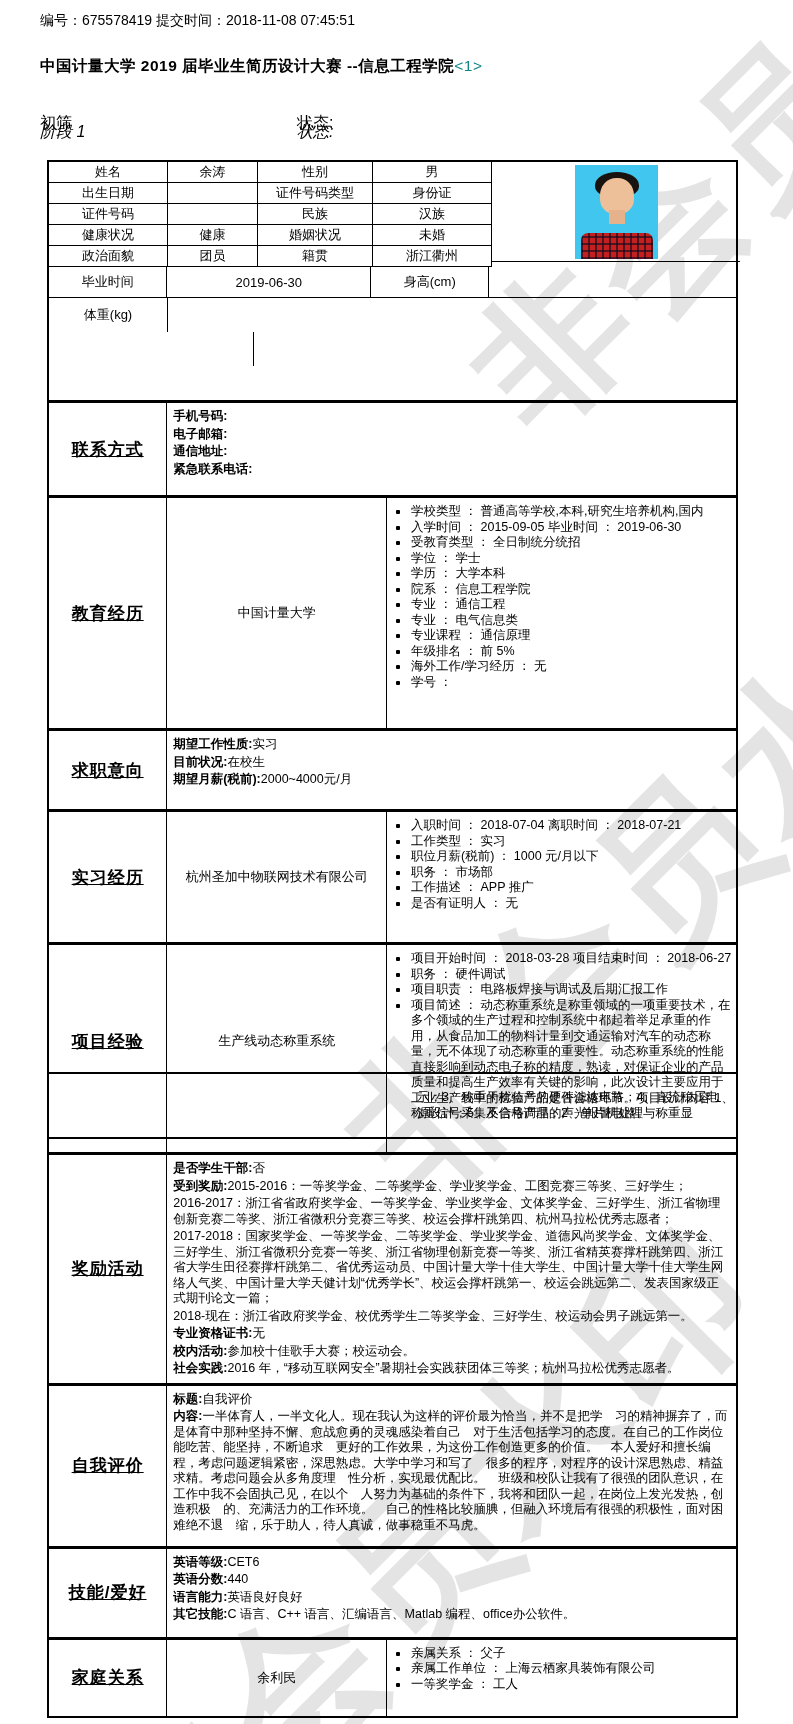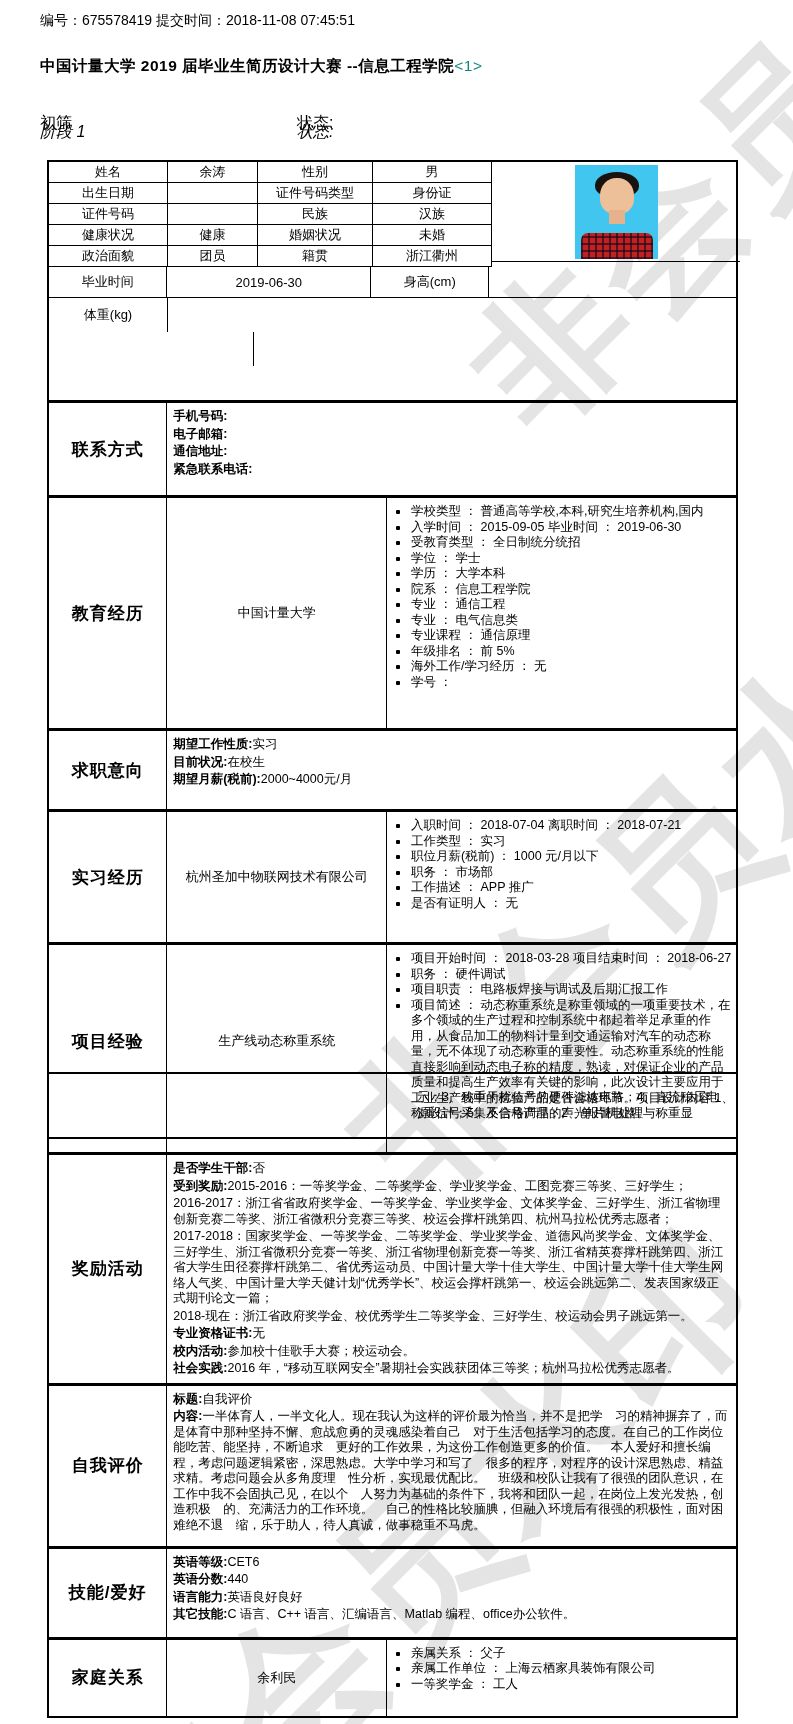--- a/index.html
+++ b/index.html
@@ -44,21 +44,21 @@
   .photo .hair{position:absolute;top:7px;left:20px;width:44px;height:26px;background:#181310;border-radius:50% 50% 45% 45%;}
   .photo .face{position:absolute;top:13px;left:25px;width:34px;height:36px;background:#eec09a;border-radius:48% 48% 42% 42%;}
   .photo .neck{position:absolute;top:45px;left:34px;width:16px;height:14px;background:#e5b28b;}
   .photo .shirt{position:absolute;bottom:0;left:6px;width:72px;height:26px;border-radius:7px 7px 0 0;
     background-color:#c42020;
     background-image:repeating-linear-gradient(0deg,rgba(10,10,30,.6) 0 2px,transparent 2px 7px),
                      repeating-linear-gradient(90deg,rgba(10,10,30,.6) 0 2px,transparent 2px 7px);}
 
   .sec{display:flex;border-top:3px solid #000;box-sizing:border-box;}
   .c-label{width:119px;box-sizing:border-box;border-right:1px solid #000;display:flex;align-items:center;justify-content:center;
-    font-size:17px;font-weight:bold;letter-spacing:1px;text-align:left;}
+    font-size:17px;font-weight:bold;letter-spacing:1px;text-align:left;text-decoration:underline;}
   .c-mid{width:221px;box-sizing:border-box;border-right:1px solid #000;display:flex;align-items:center;justify-content:center;text-align:center;font-size:13px;padding:2px;}
   .c-right{width:351px;box-sizing:border-box;font-size:12.5px;line-height:15.5px;}
   .c-wide{width:572px;box-sizing:border-box;padding:4px 6px;font-size:12.5px;line-height:15.5px;}
   .fl{font-weight:bold;}
   .fline{margin:2px 0;}
   ul.blt{margin:6px 0;padding:0;list-style:none;}
   ul.blt li{position:relative;padding-left:24px;margin:0 2px 0 0;}
   ul.blt li::before{content:"";position:absolute;left:9px;top:6px;width:4px;height:4px;background:#000;border-radius:1px;}
   .cont-cell{padding:16px 6px 6px 30px;}
   .mh92{min-height:92px;} .mh230{min-height:230px;} .mh78{min-height:78px;} .mh130{min-height:130px;} .mh192{min-height:192px;}

